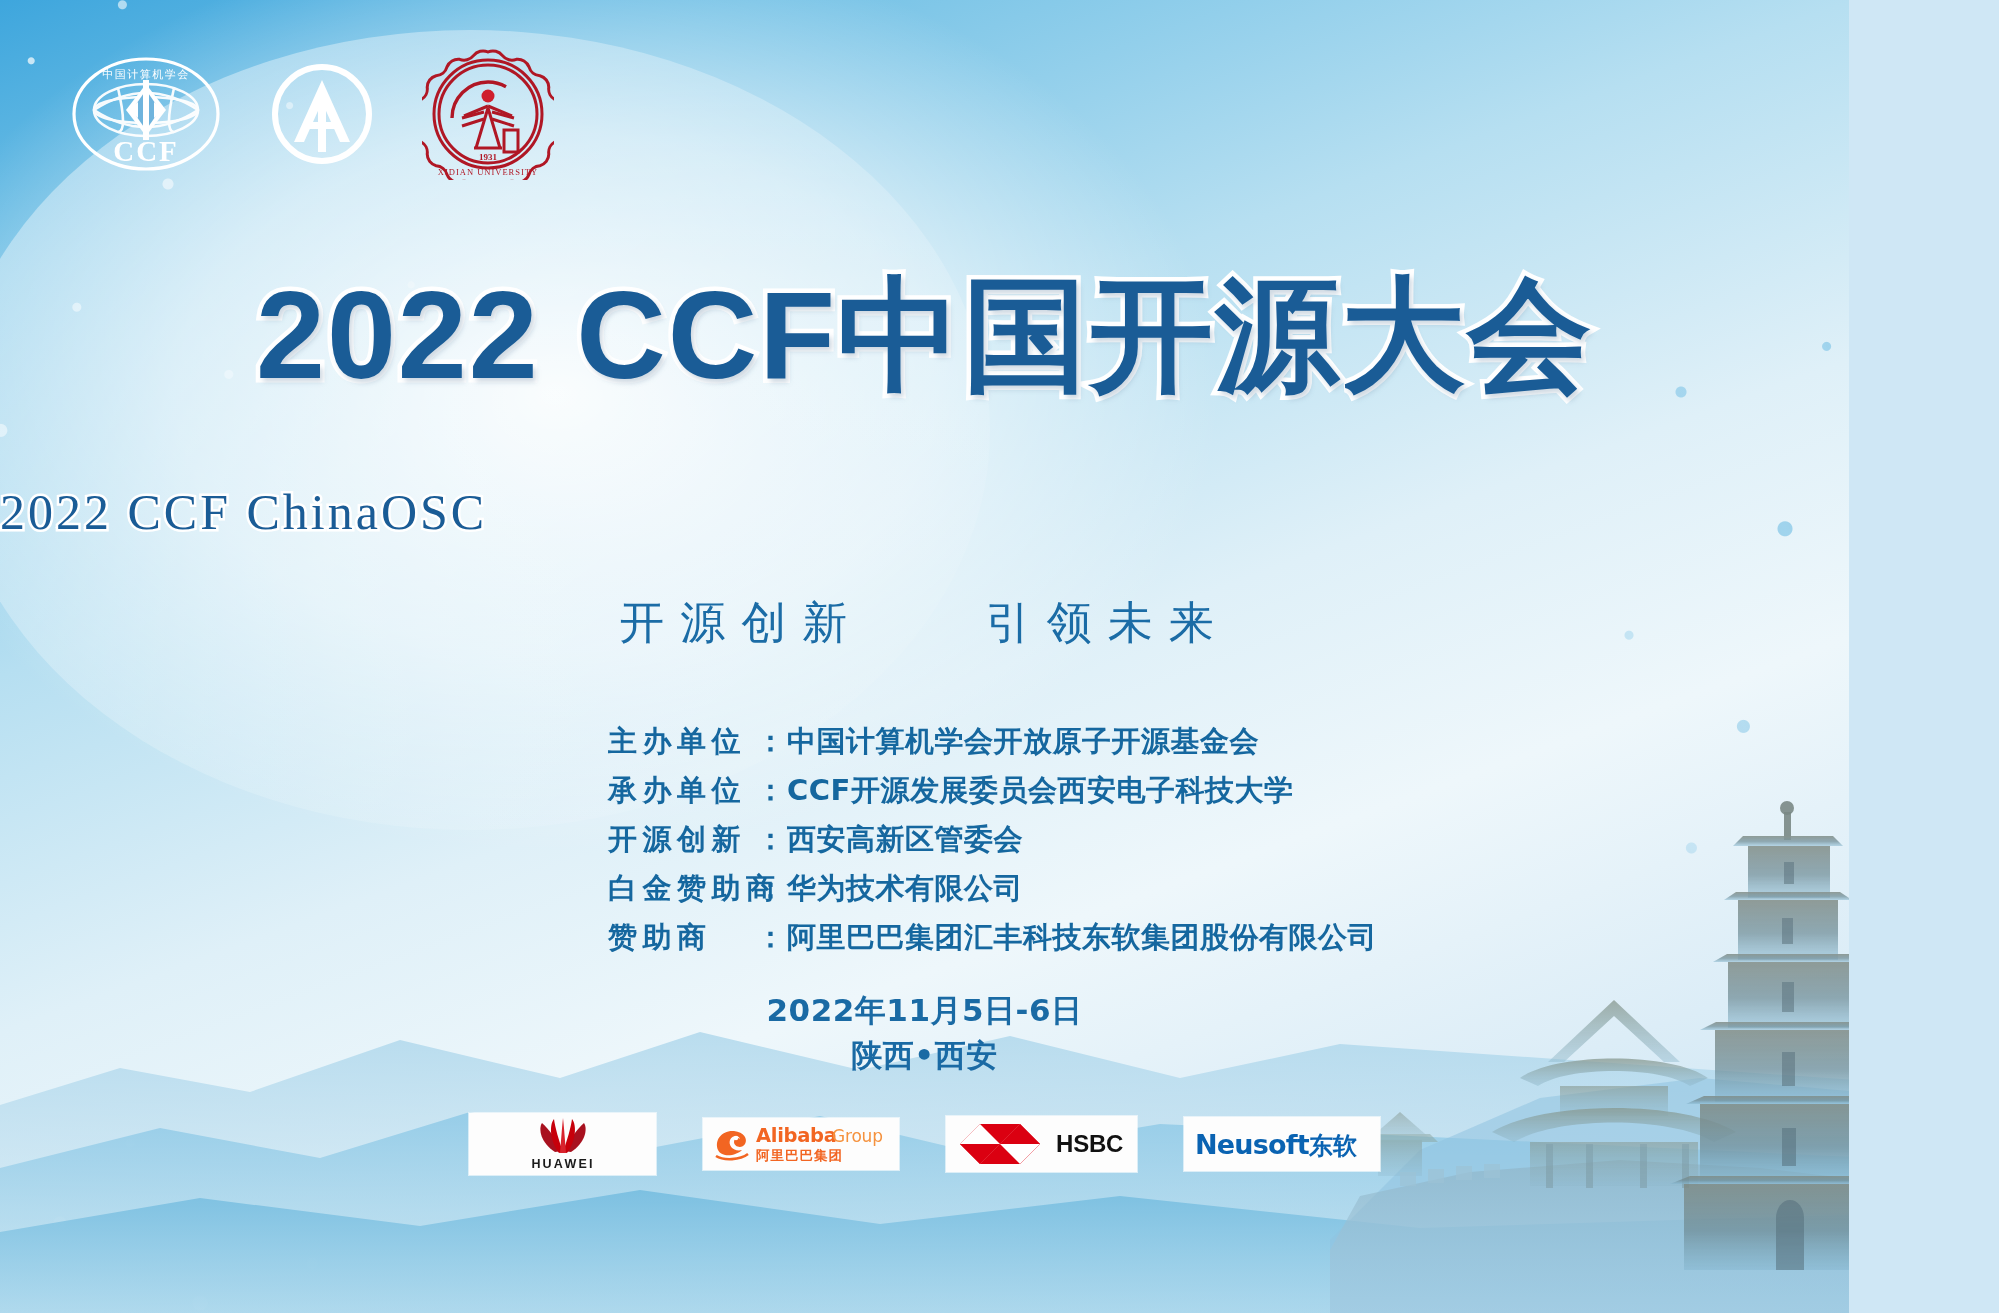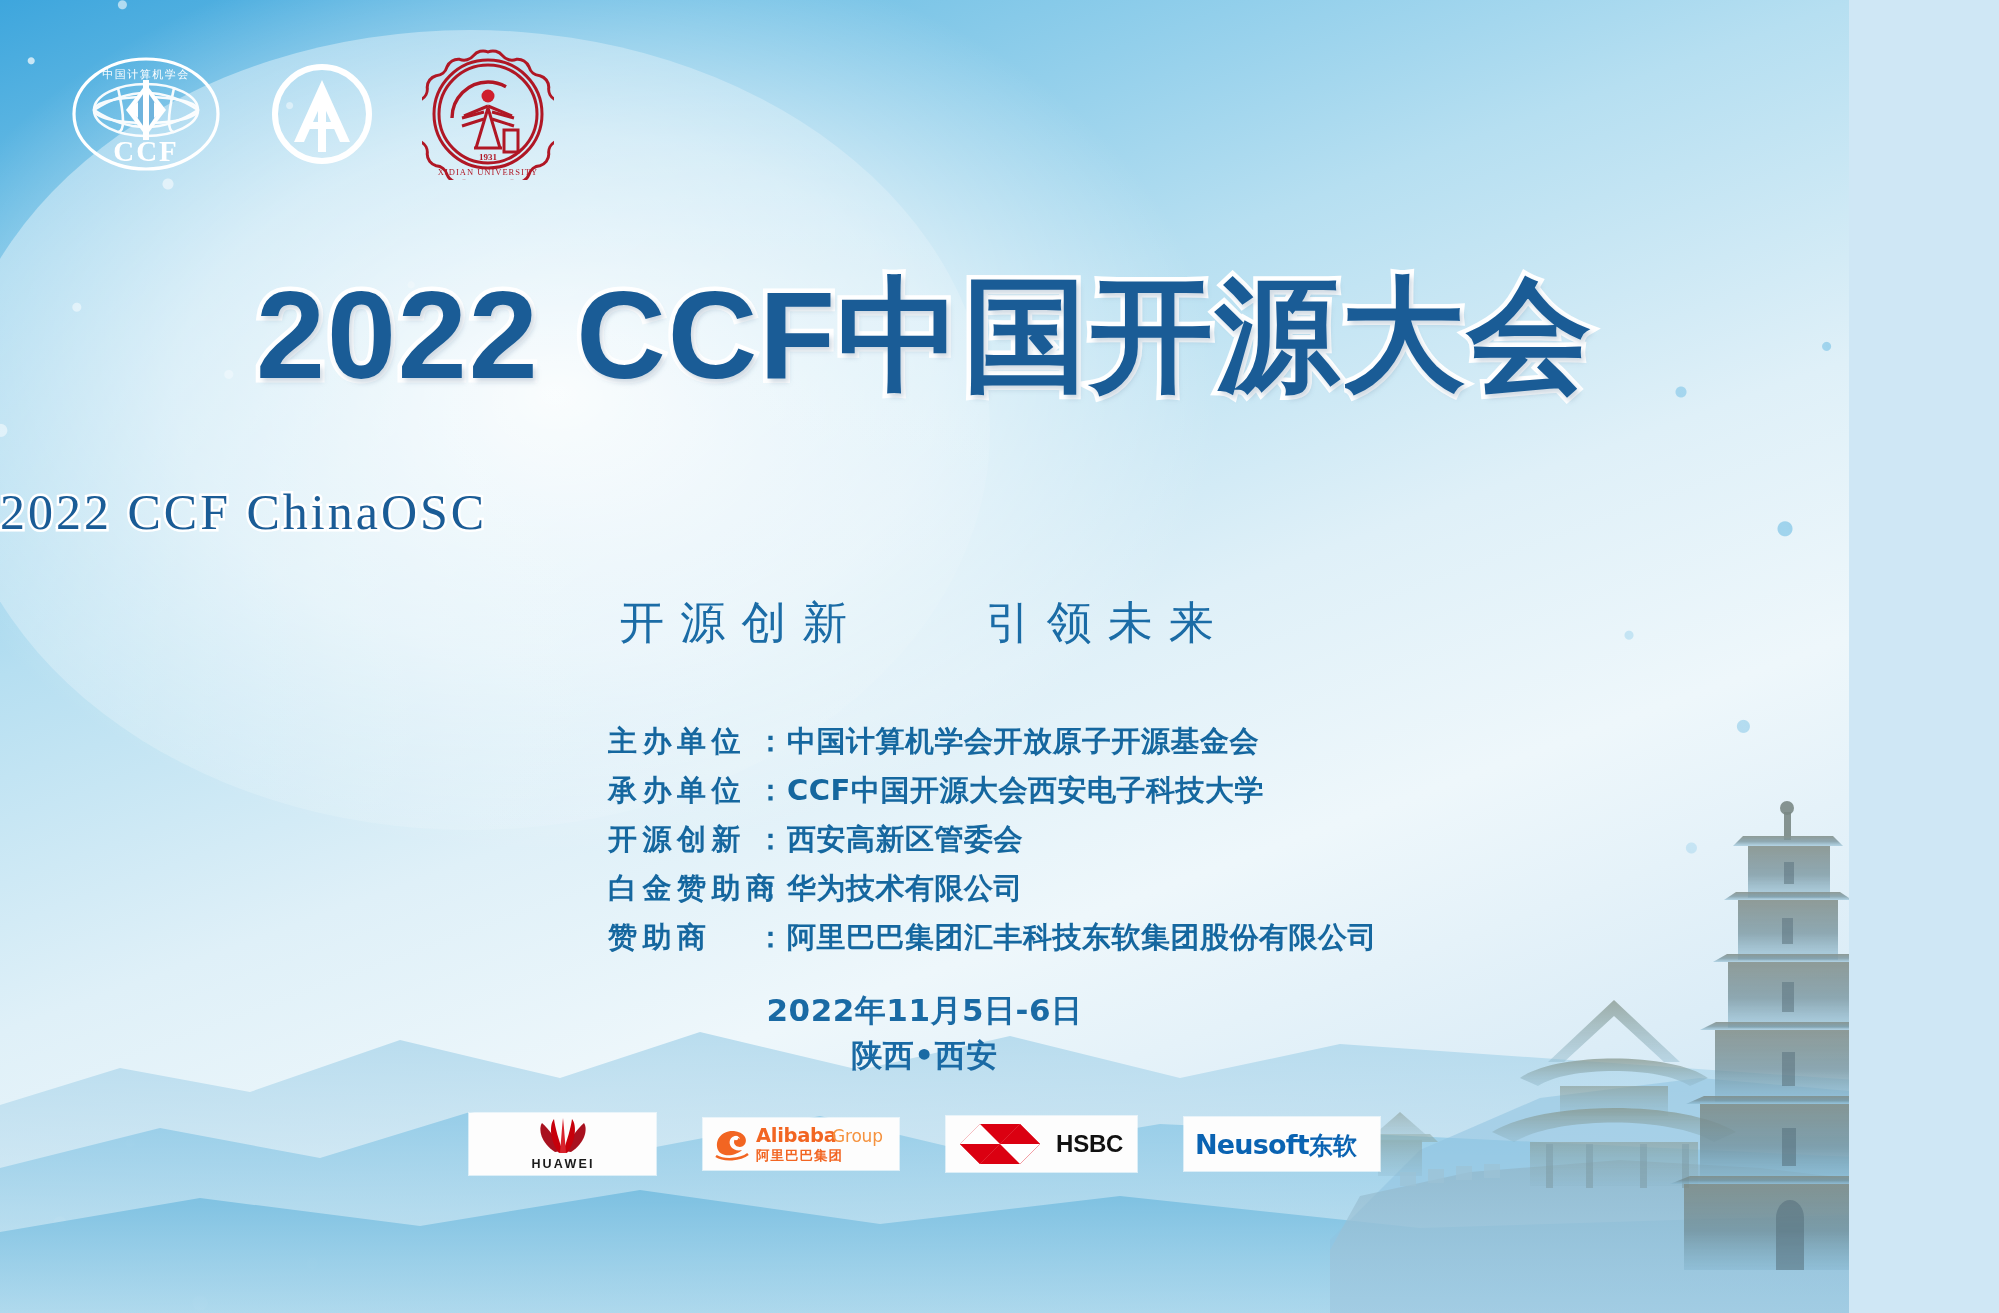--- a/index.html
+++ b/index.html
@@ -310,21 +310,21 @@
       <span class="org-label">主办单位</span>
       <span class="org-colon">：</span>
       <span class="org-val">中国计算机学会</span>
       <span class="sep"></span>
       <span class="org-val">开放原子开源基金会</span>
     </div>
 
     <div class="org-line">
       <span class="org-label">承办单位</span>
       <span class="org-colon">：</span>
-      <span class="org-val">CCF中国开源大会</span>
+      <span class="org-val">CCF开源发展委员会</span>
       <span class="sep"></span>
       <span class="org-val">西安电子科技大学</span>
     </div>
 
     <div class="org-line">
       <span class="org-label">开源创新</span>
       <span class="org-colon">：</span>
       <span class="org-val">西安高新区管委会</span>
     </div>
 

